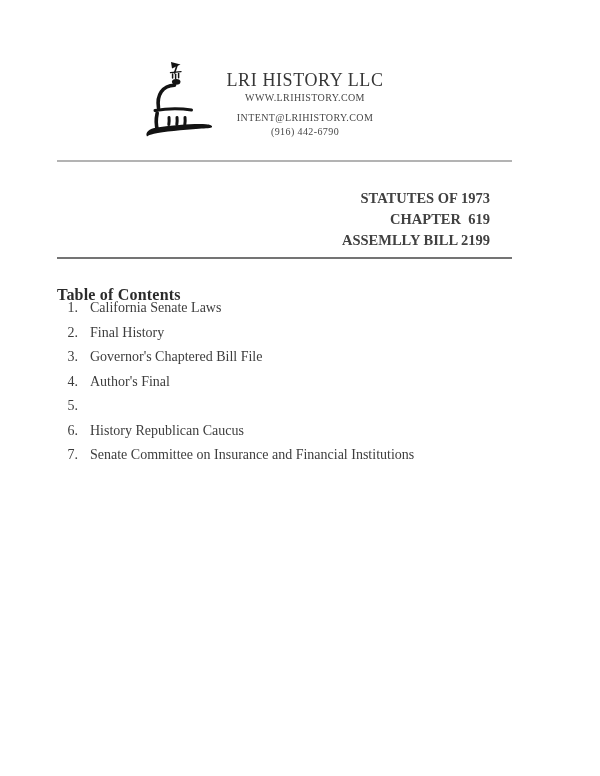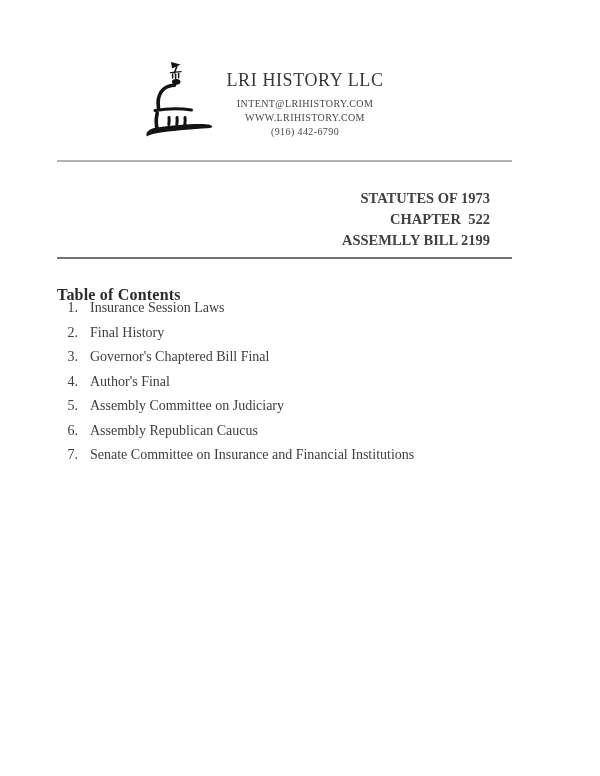--- a/index.html
+++ b/index.html
@@ -144,61 +144,60 @@
       <path class="stroke" d="M25,58.5 C25.3,61 25.2,63 24.8,65.5" stroke-width="3"></path>
       <path class="stroke" d="M33,58.5 C33.3,61 33.2,63 32.8,65.5" stroke-width="3"></path>
       <path class="stroke" d="M41,58.5 C41.3,61 41.2,63 40.8,65.5" stroke-width="3"></path>
 
       <path class="fill" d="M3,77.5 C0.8,73.5 5,69.5 13,68.4 C30,66.2 50,64.4 62,65.2 C66.4,65.5 68.6,66.6 68,68 C67.4,69.4 62,69.2 55,69.8 C39,71 19,72.8 10,74.8 C6.2,75.7 4.2,76.5 3,77.5 Z"></path>
     </svg>
   </div>
 
   <div class="header-text">
     <div class="company">LRI HISTORY LLC</div>
+    <div class="contact">WWW.LRIHISTORY.COM</div>
     <div class="contact first">INTENT@LRIHISTORY.COM</div>
-    <div class="contact">WWW.LRIHISTORY.COM</div>
     <div class="contact">(916) 442-6790</div>
   </div>
 
   <div class="rule rule-top"></div>
 
   <div class="ref-block">
     <div class="ref-line">STATUTES OF 1973</div>
-    <div class="ref-line">CHAPTER  522</div>
+    <div class="ref-line">CHAPTER  619</div>
     <div class="ref-line">ASSEMLLY BILL 2199</div>
   </div>
 
   <div class="rule rule-bottom"></div>
 
   <div class="toc-heading">Table of Contents</div>
 
   <ol class="toc-list">
     <li class="toc-item">
       <span class="toc-num">1.</span>
-      <span class="toc-label">Insurance Session Laws</span>
+      <span class="toc-label">California Senate Laws</span>
     </li>
     <li class="toc-item">
       <span class="toc-num">2.</span>
       <span class="toc-label">Final History</span>
     </li>
     <li class="toc-item">
       <span class="toc-num">3.</span>
-      <span class="toc-label">Governor's Chaptered Bill Final</span>
+      <span class="toc-label">Governor's Chaptered Bill File</span>
     </li>
     <li class="toc-item">
       <span class="toc-num">4.</span>
       <span class="toc-label">Author's Final</span>
     </li>
     <li class="toc-item">
       <span class="toc-num">5.</span>
-      <span class="toc-label">Assembly Committee on Judiciary</span>
     </li>
     <li class="toc-item">
       <span class="toc-num">6.</span>
-      <span class="toc-label">Assembly Republican Caucus</span>
+      <span class="toc-label">History Republican Caucus</span>
     </li>
     <li class="toc-item">
       <span class="toc-num">7.</span>
       <span class="toc-label">Senate Committee on Insurance and Financial Institutions</span>
     </li>
   </ol>
 
 </div>
 
 </body></html>

